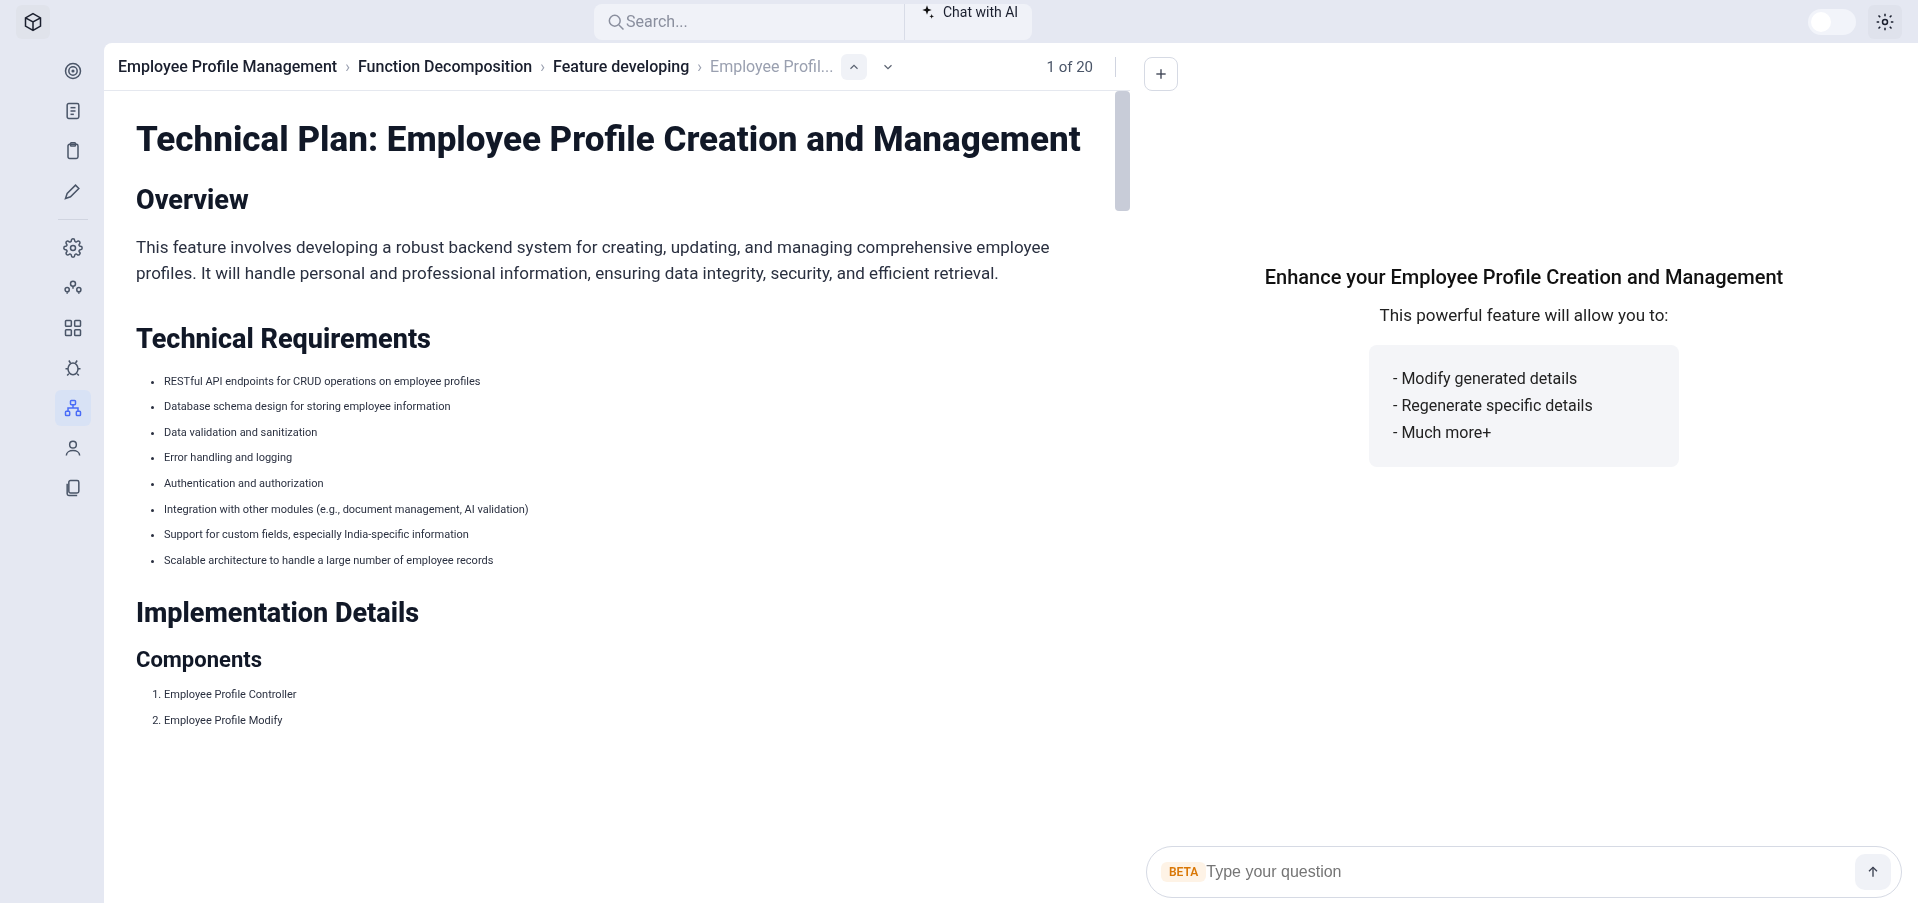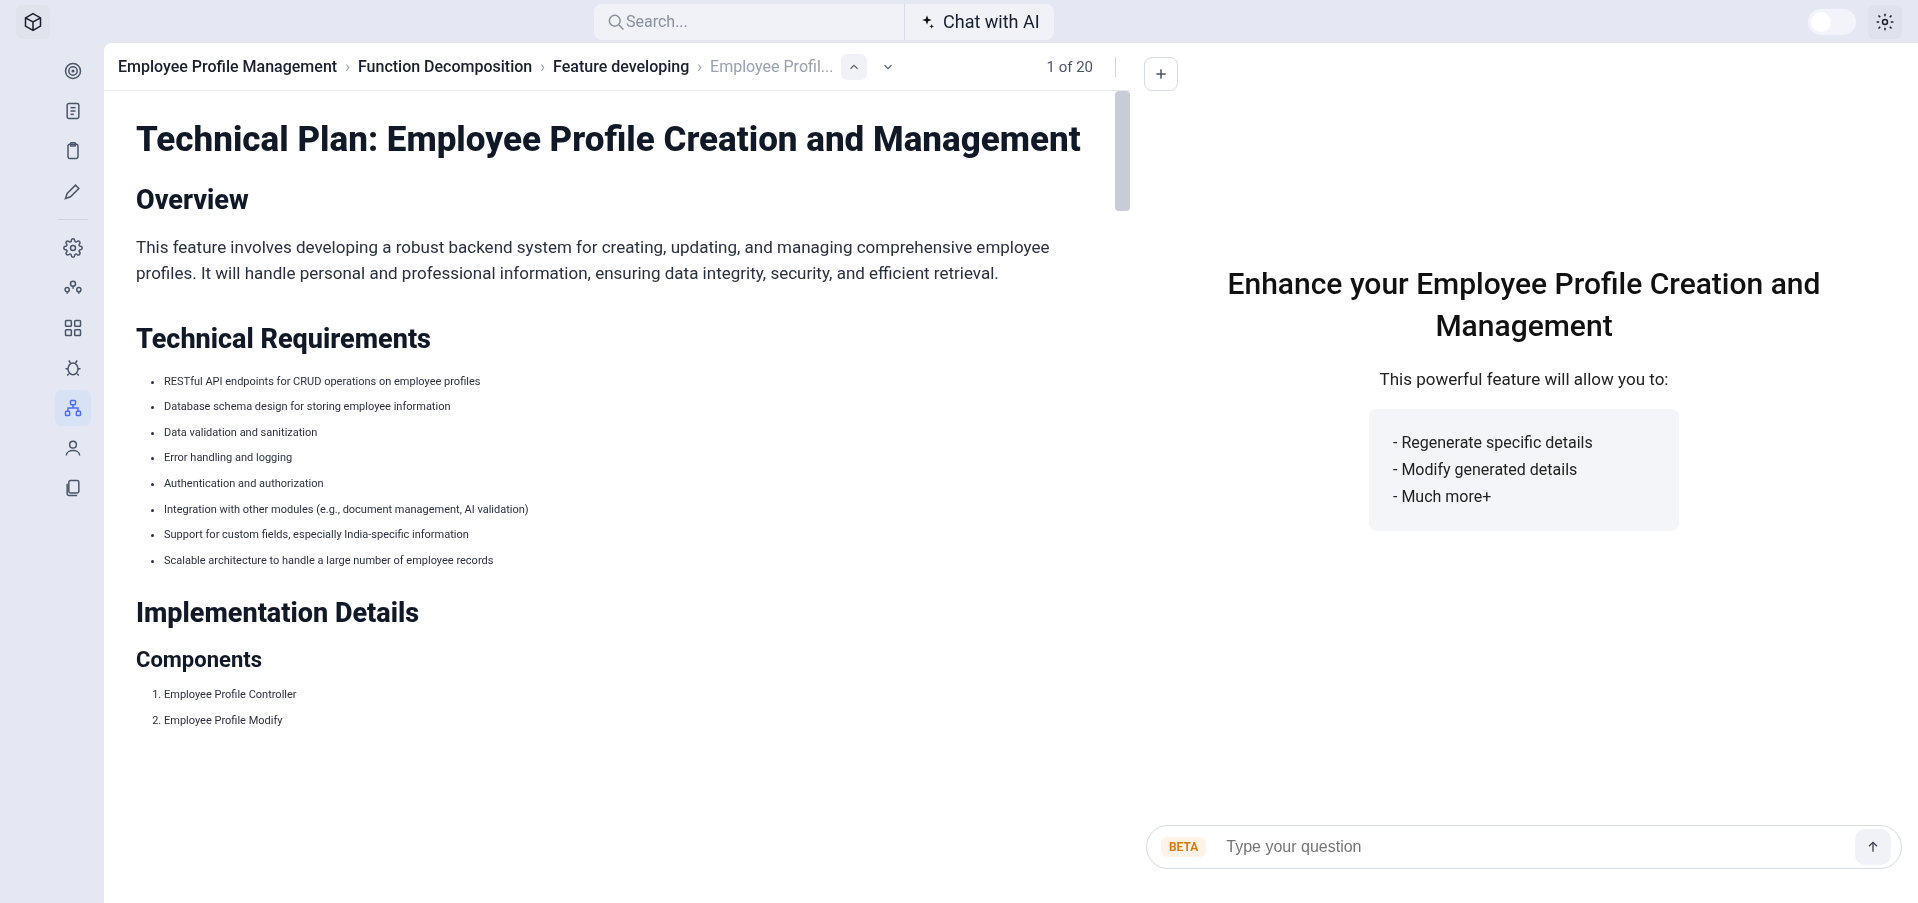--- a/index.html
+++ b/index.html
@@ -41,24 +41,23 @@
   align-items: center;
   padding: 0 12px;
   color: #8a8f9e;
 }
 .chat-ai {
   height: 36px;
   background: #f0f2f8;
   border-left: 1px solid #d8dce7;
   border-radius: 0 8px 8px 0;
   display: flex;
-  align-items: center;
   padding: 0 14px;
   gap: 8px;
-  font-size: 18px;
+  font-size: 14px;
 }
 .top-right {
   margin-left: auto;
   display: flex;
   align-items: center;
   gap: 12px;
 }
 .toggle-pill {
   width: 48px; height: 26px;
   background: #f2f4fa;
@@ -163,46 +162,46 @@
   font-size: 20px;
   color: #3a4050;
   background: #fff;
 }
 .enhance {
   margin-top: 220px;
   text-align: center;
   padding: 0 30px;
 }
 .enhance h3 {
-  font-size: 30px;
+  font-size: 20px;
   font-weight: 500;
   line-height: 1.4;
-  margin-bottom: 22px;
+  margin-bottom: 14px;
   color:#111;
 }
 .enhance p { font-size: 17px; margin-bottom: 20px; color:#222;}
 .feature-box {
   background: #f4f5f8;
   border-radius: 8px;
   padding: 20px 24px;
   width: 310px;
   margin: 0 auto;
   text-align: left;
 }
 .feature-box div { font-size: 16px; color:#222; line-height: 1.7; }
 .chat-bar {
   position: absolute;
-  bottom: 34px; left: 16px; right: 16px;
-  height: 44px;
+  bottom: 5px; left: 16px; right: 16px;
+  height: 52px;
   border: 1px solid #d6dae4;
   border-radius: 26px;
   display: flex;
   align-items: center;
   padding: 0 10px 0 14px;
-  gap: 20px;
+  gap: 0;
   background: #fff;
 }
 .beta-badge {
   font-size: 12px;
   font-weight: 600;
   color: #d97706;
   background: #fef3e6;
   padding: 3px 8px;
   border-radius: 6px;
 }
@@ -387,22 +386,22 @@
     <div class="plus-btn">
       <svg style="width:16px;height:16px;stroke:#3a4050;stroke-width:2;fill:none" viewBox="0 0 24 24">
           <line x1="12" y1="5" x2="12" y2="19"></line>
           <line x1="5" y1="12" x2="19" y2="12"></line>
         </svg>
     </div>
     <div class="enhance">
       <h3>Enhance your Employee Profile Creation and Management</h3>
       <p>This powerful feature will allow you to:</p>
       <div class="feature-box">
+        <div>- Modify generated details</div>
         <div>- Regenerate specific details</div>
-        <div>- Modify generated details</div>
         <div>- Much more+</div>
       </div>
     </div>
     <div class="chat-bar">
       <span class="beta-badge">BETA</span>
       <input class="chat-input" placeholder="Type your question" style="">
       <div class="send-btn">
         <svg style="width:16px;height:16px;stroke:#3a4050;stroke-width:2;fill:none" viewBox="0 0 24 24">
             <line x1="12" y1="19" x2="12" y2="5"></line>
             <polyline points="6 11 12 5 18 11"></polyline>

